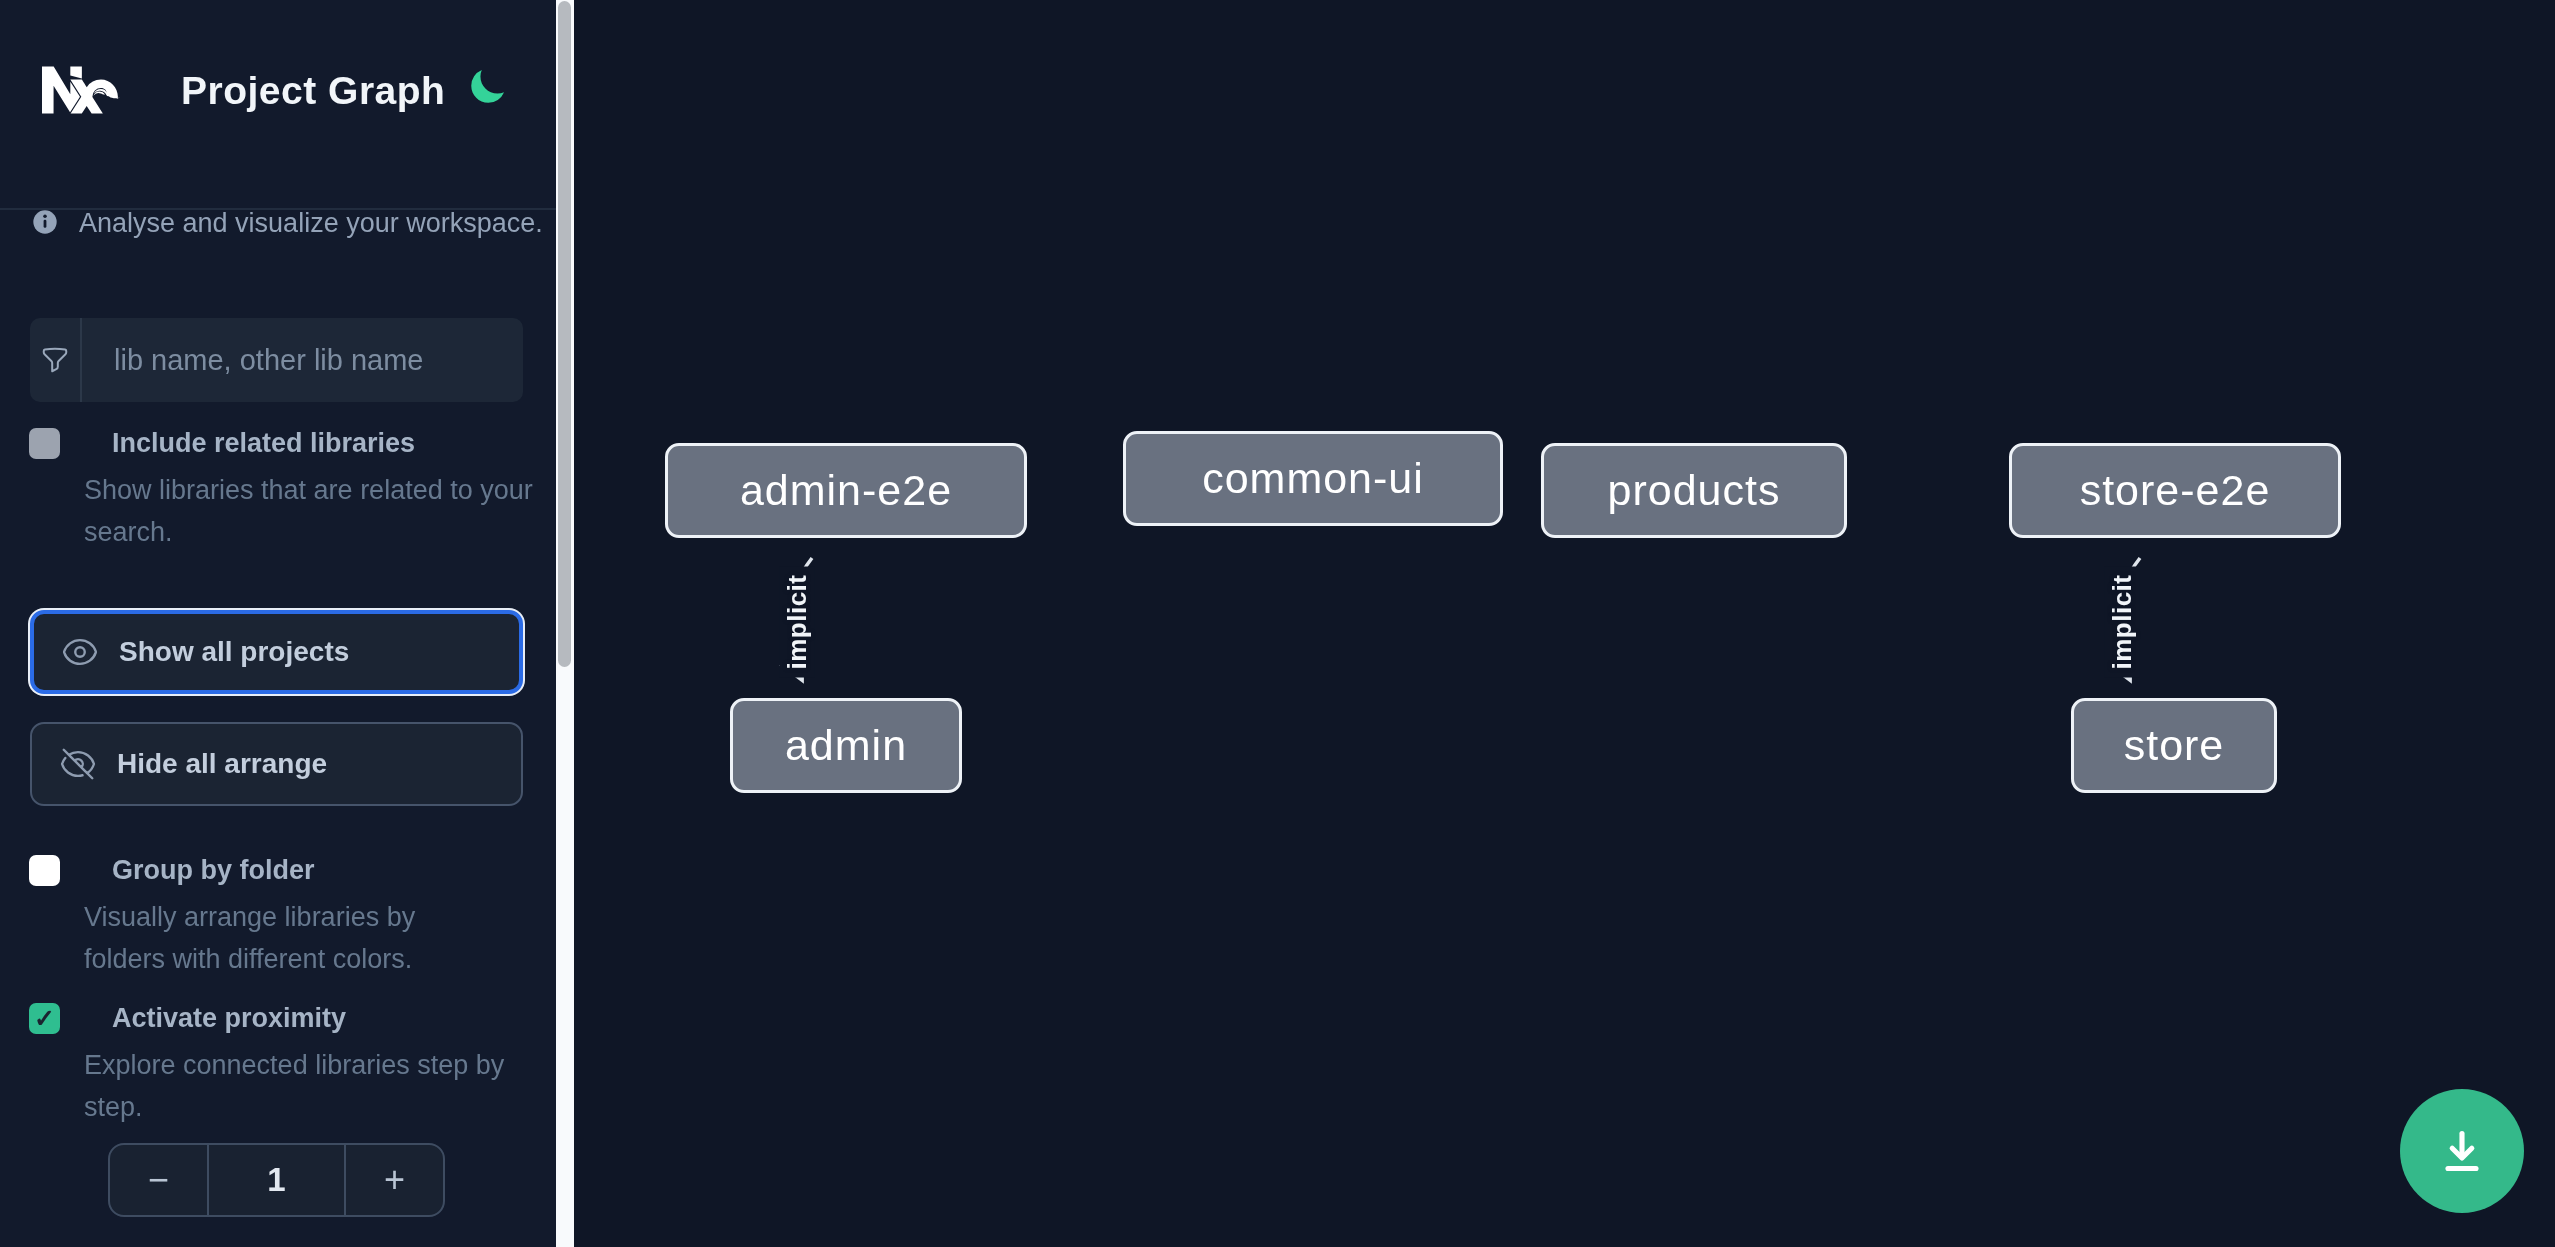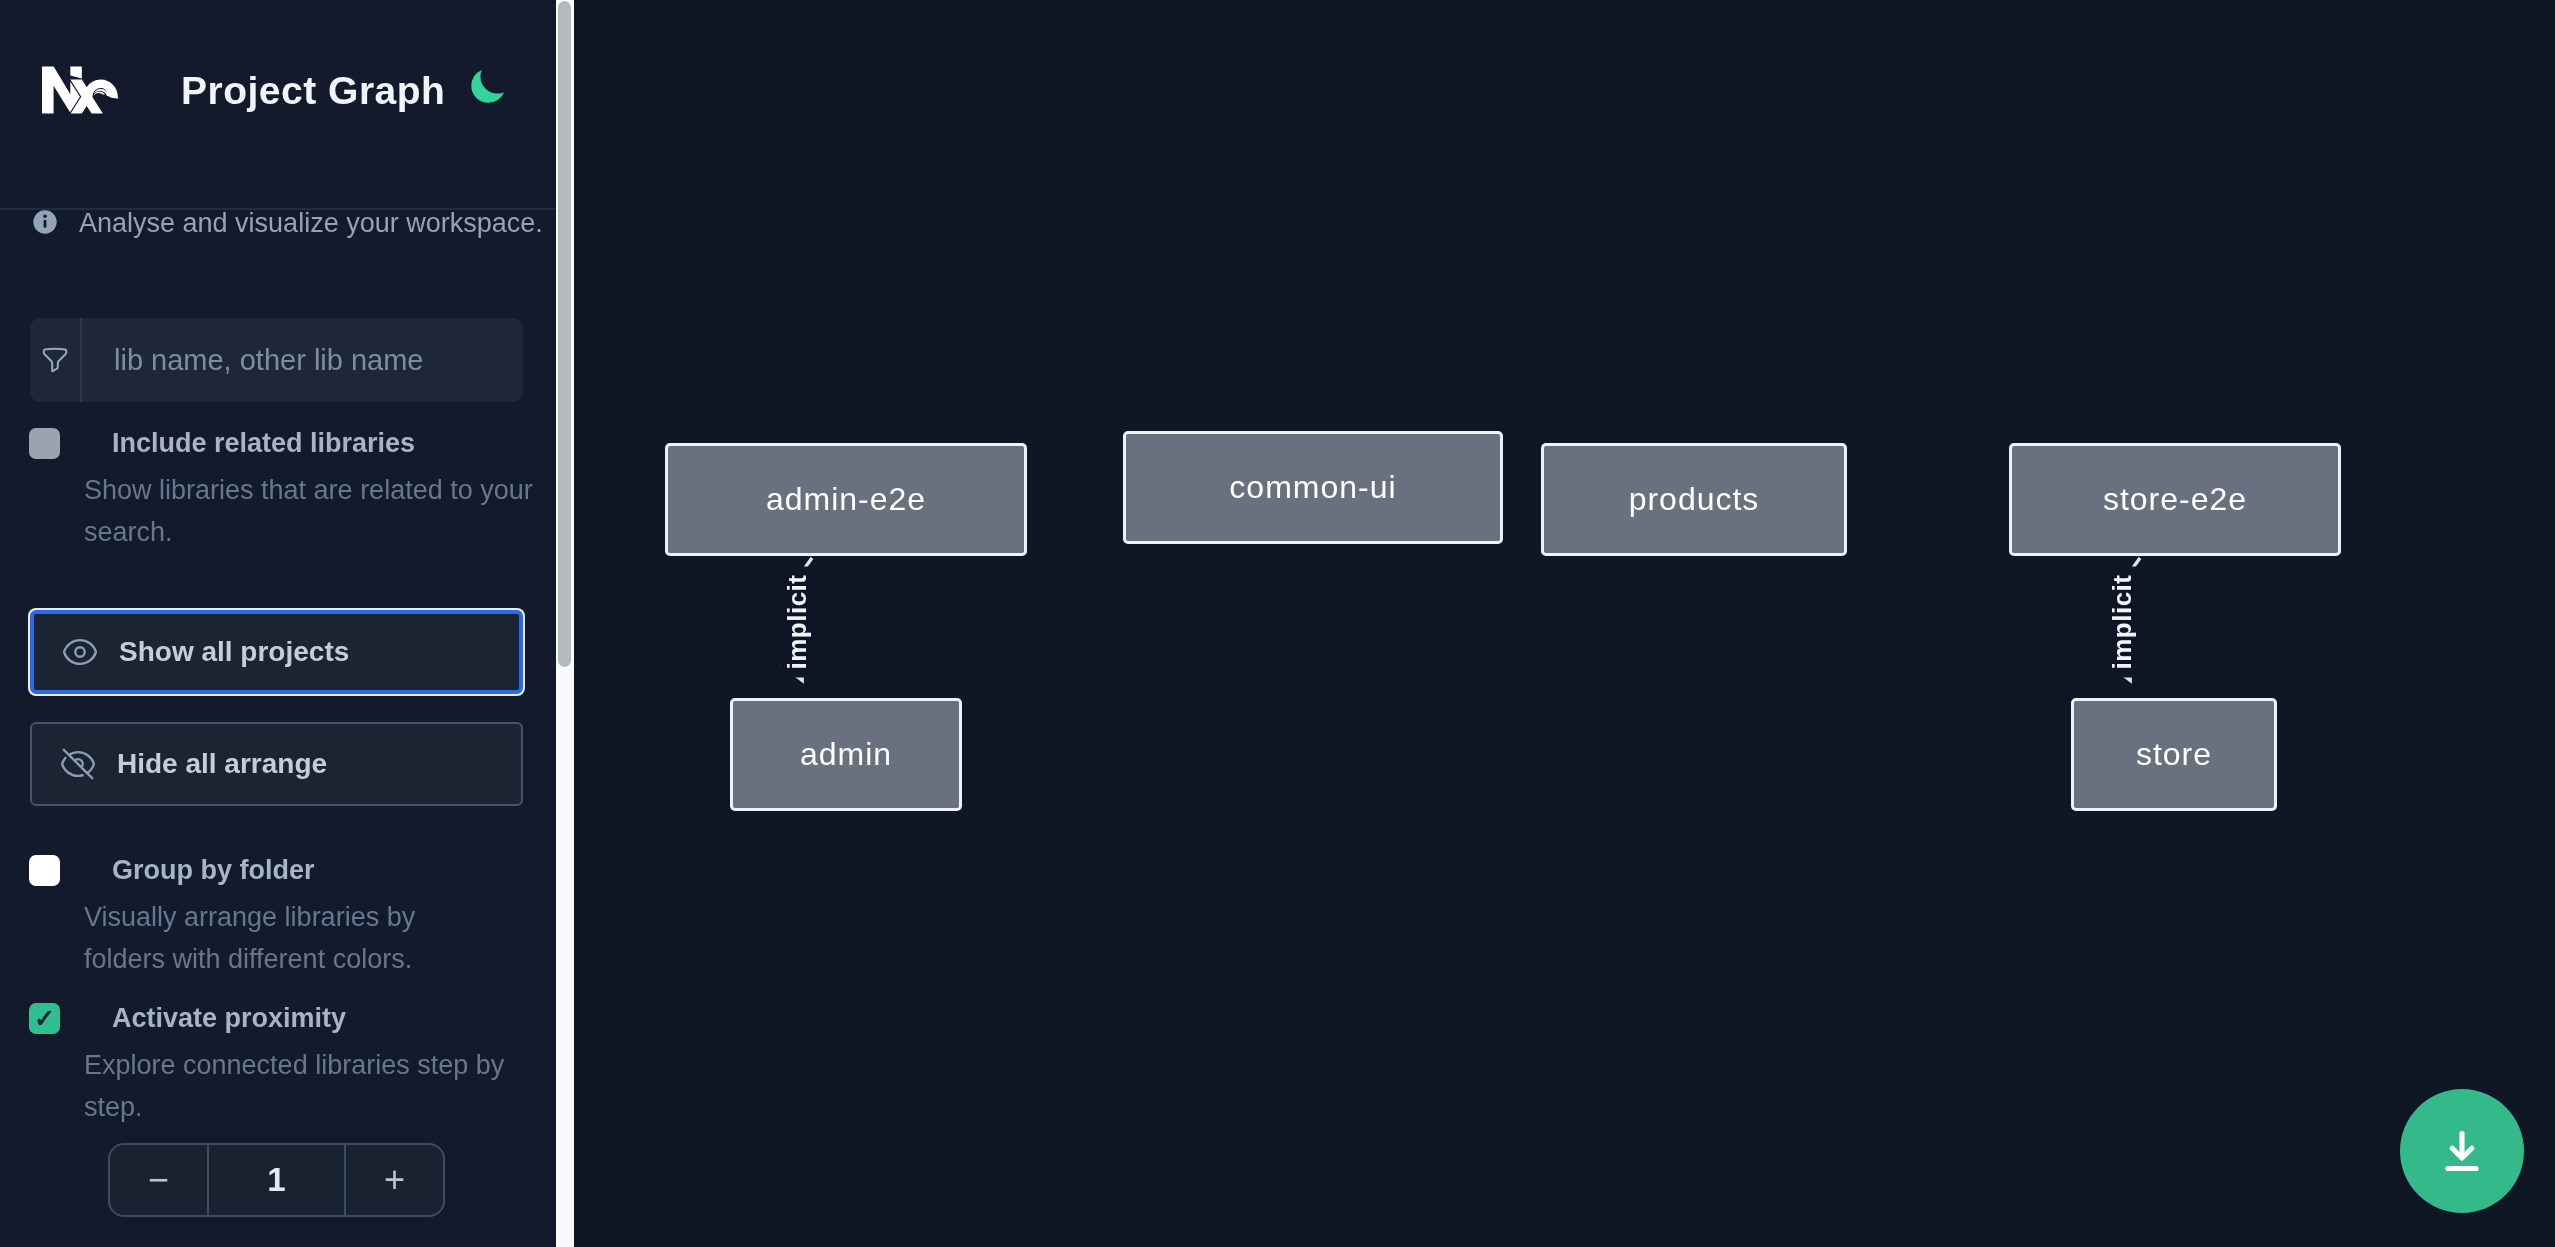--- a/index.html
+++ b/index.html
@@ -23,39 +23,39 @@
   .search input{flex:1;background:transparent;border:none;outline:none;color:#cbd5e1;font-size:29px;padding:0 32px;font-family:"Liberation Sans",sans-serif;}
   .search input::placeholder{color:#7d8da1;}
   .toggle-block{position:absolute;left:29px;width:500px;}
   .cb{position:absolute;left:0;top:2px;width:31px;height:31px;border-radius:7px;display:flex;align-items:center;justify-content:center;cursor:pointer;}
   .cb-gray{background:#9ca3af;}
   .cb-white{background:#ffffff;}
   .cb-green{background:#2fbe90;}
   .cb .check{font-size:25px;font-weight:700;color:#1b2430;line-height:1;}
   .tb-label{margin-left:83px;font-size:27px;font-weight:600;color:#a6b4c6;line-height:35px;}
   .tb-desc{margin-left:55px;margin-top:8px;font-size:27px;color:#66788e;line-height:42px;}
-  .sb-btn{position:absolute;left:30px;width:493px;height:84px;border-radius:6px;background:#1b2433;
+  .sb-btn{position:absolute;left:30px;width:493px;height:84px;border-radius:14px;background:#1b2433;
     display:flex;align-items:center;gap:20px;padding:0 0 0 27px;cursor:pointer;
     font-family:"Liberation Sans",sans-serif;font-size:28px;font-weight:600;color:#c3cedd;}
   .btn-show{top:610px;border:4px solid #2b6be6;box-shadow:0 0 0 2px #e8eef7;}
   .btn-hide{top:722px;border:2px solid #46546b;}
   .sb-btn svg{width:38px;height:38px;flex:0 0 auto;}
   .stepper{position:absolute;left:108px;top:1143px;width:337px;height:74px;border:2px solid #3e4c61;border-radius:16px;display:flex;overflow:hidden;background:#192231;}
   .stepper .cell{display:flex;align-items:center;justify-content:center;height:100%;}
   .stepper .dec{width:97px;font-size:36px;color:#b9c5d4;cursor:pointer;}
   .stepper .val{width:139px;font-size:33px;font-weight:600;color:#e2e8f0;border-left:2px solid #3e4c61;border-right:2px solid #3e4c61;}
   .stepper .inc{flex:1;font-size:36px;color:#b9c5d4;cursor:pointer;}
   
   .scrollbar{position:absolute;left:556px;top:0;width:18px;height:1247px;background:#f8fafc;}
   .scroll-thumb{position:absolute;left:2px;top:1px;width:13px;height:666px;background:#b6babf;border-radius:7px;cursor:pointer;}
   
   .canvas{position:absolute;left:574px;top:0;width:1981px;height:1247px;background:#0f1626;}
   .edges-svg{position:absolute;left:0;top:0;width:1981px;height:1247px;}
-  .node{position:absolute;height:113px;border-radius:5px;background:#697180;border:3px solid #eef2f7;
-    display:flex;align-items:center;justify-content:center;color:#ffffff;font-size:32px;letter-spacing:1px;cursor:pointer;}
+  .node{position:absolute;height:95px;border-radius:14px;background:#697180;border:3px solid #eef2f7;
+    display:flex;align-items:center;justify-content:center;color:#ffffff;font-size:43px;letter-spacing:1px;cursor:pointer;}
   .edge-label{position:absolute;transform:translate(-50%,-50%) rotate(-90deg);
     background:#0f1626;color:#f1f5f9;font-size:26px;font-weight:600;letter-spacing:0.5px;padding:2px 8px;
     text-shadow:0 0 4px #0f1626;}
   
   .fab{position:absolute;left:2400px;top:1089px;width:124px;height:124px;border-radius:50%;background:#34b98a;
     display:flex;align-items:center;justify-content:center;cursor:pointer;}
   .fab svg{width:56px;height:56px;}
 </style>
 </head>
 <body>

